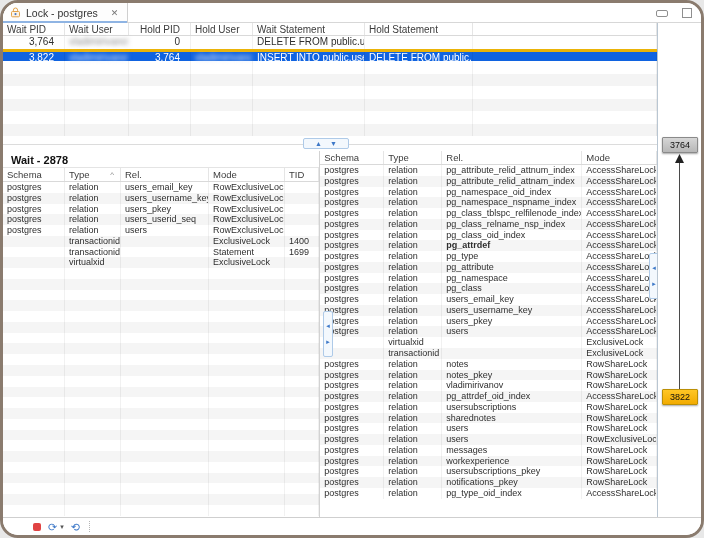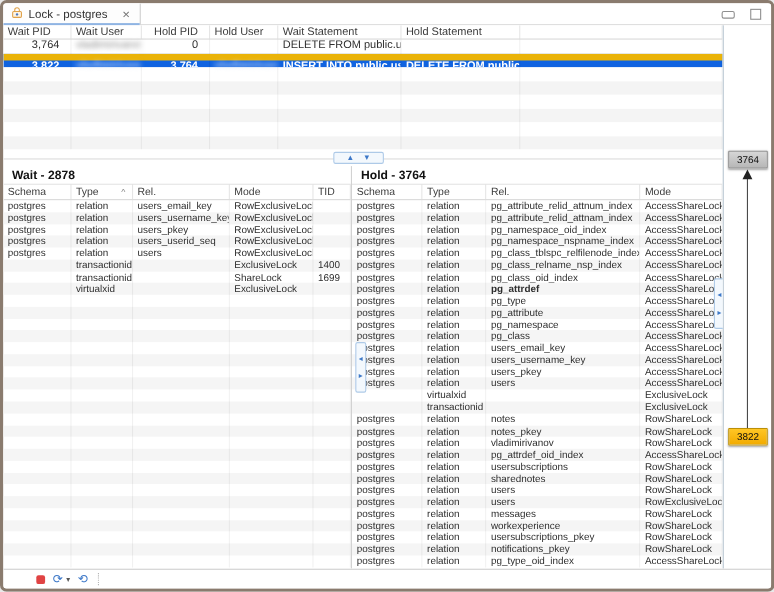--- a/index.html
+++ b/index.html
@@ -1,21 +1,21 @@
 <!DOCTYPE html>
 <html><head>
 <meta charset="utf-8">
 <style>
   * { box-sizing: border-box; margin: 0; padding: 0; }
   html,body { background:#e8e8e8; }
   body { font-family: "Liberation Sans", sans-serif; }
 
   .window {
     position: relative; width: 704px; height: 538px;
-    background: #fff; border: 3px solid #8a7b6e; border-radius: 6px;
+    background: #fff; border: 3px solid #8a7b6e; border-radius: 18px;
     overflow: hidden;
     padding-left: 12px;
   }
 
   
   .tabbar { position:absolute; left:0; top:0; right:0; height:20px;
     background:#fff; border-bottom:1px solid #d7d7d7; display:flex; }
   .tab { position:relative; display:flex; align-items:center; gap:5px;
     padding:0 9px 0 7px; height:20px; border-right:1px solid #cfcfcf;
     background:#fdfdfd; font-size:10.5px; color:#333; }
@@ -30,21 +30,21 @@
   .left-area { position:absolute; left:0; top:20px; width:654px; bottom:18px; overflow:hidden; background:#fff; }
   .graph-panel { position:absolute; left:654px; top:20px; width:44px; bottom:18px;
     background:#fff; border-left:1px solid #b9c6d2; }
 
   
   .top-table { position:absolute; left:0; top:0; right:0; height:113px; overflow:hidden; }
   .trh, .tr { display:flex; width:100%; }
   .trh { height:13px; border-bottom:1px solid #d9d9d9; }
   .tr  { height:12.5px; }
   .tr:nth-child(even) { background:#f4f4f4; }
-  .tr.sel { background:#1063e0; color:#fff; font-weight:bold; border-top:6px solid #eab308; }
+  .tr.sel { background:#1063e0; color:#fff; font-weight:normal; border-top:3px solid #eab308; }
   .c { flex:none; padding:0 4px; font-size:10px; line-height:12.5px; color:#2e2e2e;
     white-space:nowrap; overflow:hidden; border-right:1px solid rgba(0,0,0,0.055); }
   .trh .c { color:#3c3c3c; line-height:13px; border-right:1px solid rgba(0,0,0,0.10); }
   .tr.sel .c { color:#fff; }
   .c.right { text-align:right; padding-right:10px; }
   .c.grow { flex:1 1 auto; }
   .c.blur { filter: blur(2.2px); color:#8f8f8f; }
   .tr.sel .c.blur { color:#d8e3f6; }
 
   
@@ -260,21 +260,21 @@
               <span class="c" style="width: 62px;"></span>
               <span class="c" style="width: 56px;">transactionid</span>
               <span class="c" style="width: 88px;"></span>
               <span class="c" style="width: 76px;">ExclusiveLock</span>
               <span class="c" style="width: 34px;">1400</span>
             </div>
             <div class="pr">
               <span class="c" style="width: 62px;"></span>
               <span class="c" style="width: 56px;">transactionid</span>
               <span class="c" style="width: 88px;"></span>
-              <span class="c" style="width: 76px;">ShareLock</span>
+              <span class="c" style="width: 76px;">Statement</span>
               <span class="c" style="width: 34px;">1699</span>
             </div>
             <div class="pr">
               <span class="c" style="width: 62px;"></span>
               <span class="c" style="width: 56px;">virtualxid</span>
               <span class="c" style="width: 88px;"></span>
               <span class="c" style="width: 76px;">ExclusiveLock</span>
               <span class="c" style="width: 34px;"></span>
             </div>
             <div class="pr">
@@ -434,21 +434,20 @@
             <div class="pr">
               <span class="c" style="width: 62px;"></span>
               <span class="c" style="width: 56px;"></span>
               <span class="c" style="width: 88px;"></span>
               <span class="c" style="width: 76px;"></span>
               <span class="c" style="width: 34px;"></span>
             </div>
           </div>
       </div>
       <div class="panel hold">
-        <div class="panel-title">Hold - 3764</div>
         <div class="ph" id="hold-head">
             <span class="c" style="width: 64px;">Schema</span>
             <span class="c" style="width: 58px;">Type</span>
             <span class="c" style="width: 140px;">Rel.</span>
             <span class="c grow">Mode</span>
           </div>
         <div id="hold-rows">
             <div class="pr">
               <span class="c" style="width: 64px;">postgres</span>
               <span class="c" style="width: 58px;">relation</span>

